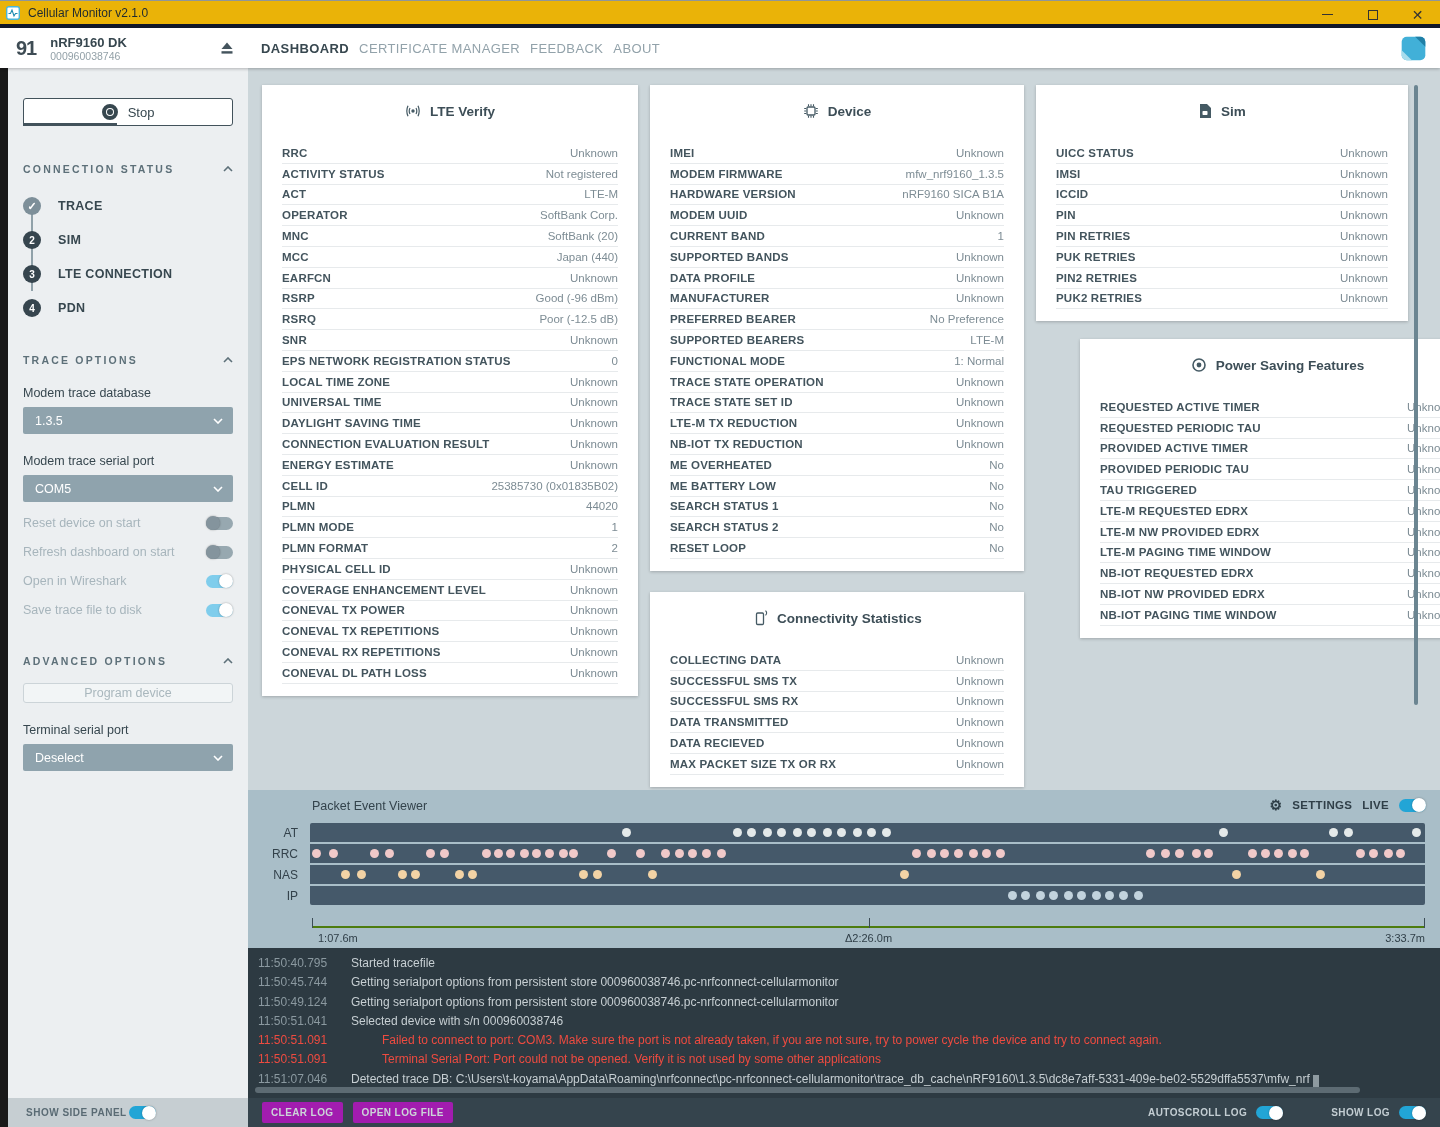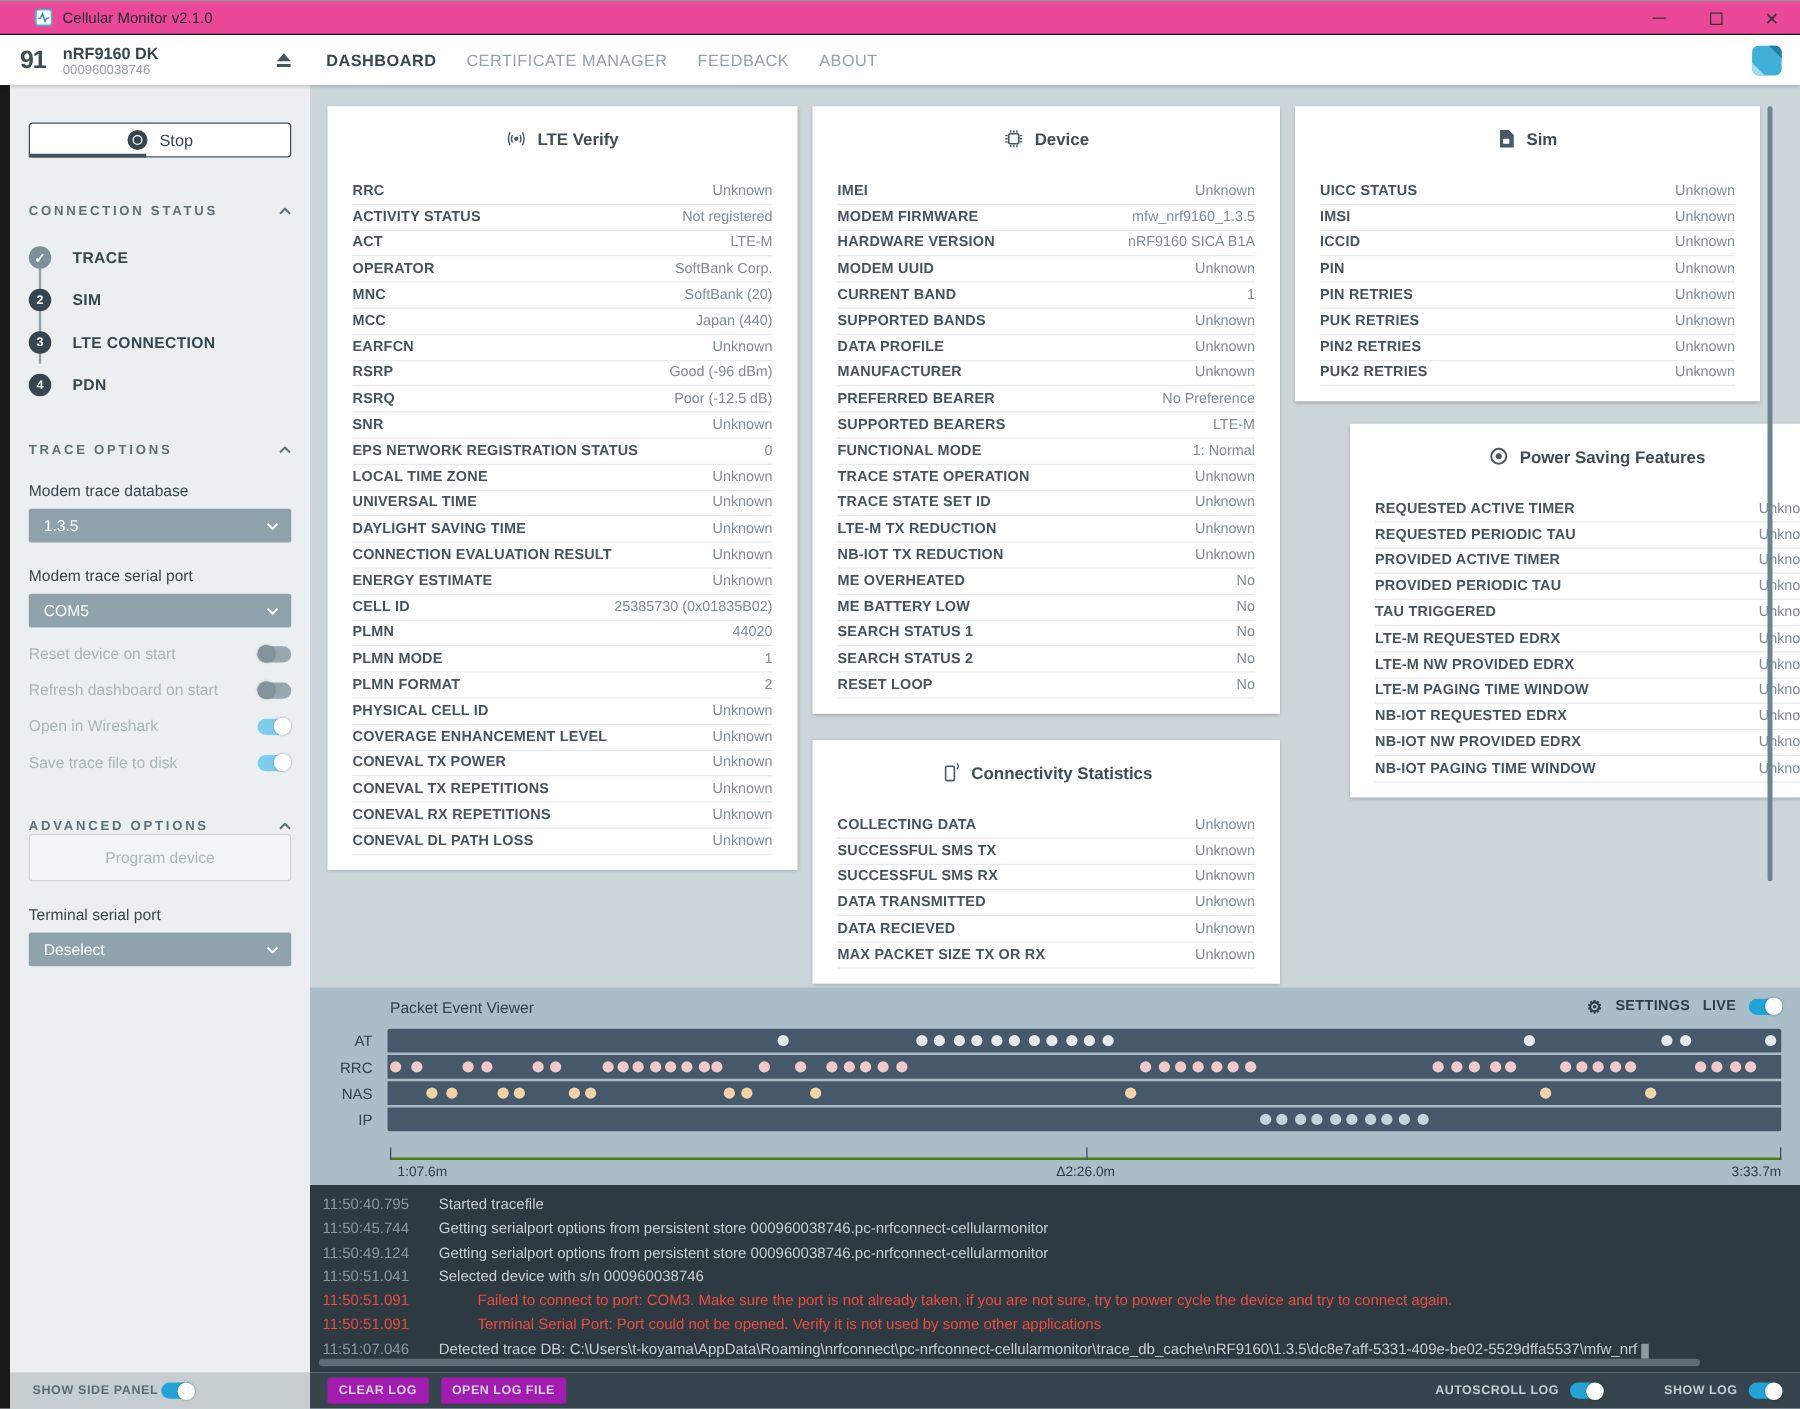--- a/index.html
+++ b/index.html
@@ -1,37 +1,37 @@
 <!DOCTYPE html>
 <html><head>
 <meta charset="utf-8">
 <style>
   * { margin:0; padding:0; box-sizing:border-box; }
   html,body { width:1440px; height:1127px; }
   body { position:relative; font-family:"Liberation Sans",sans-serif; background:#ccd6da; overflow:hidden; }
 
   
-  .titlebar { position:absolute; top:0; left:0; right:0; height:28px; background:#ec4899;
-    border-top:1px solid #8f9699; border-bottom:1px solid #0f172a; display:flex; align-items:center; padding-left:28px; z-index:20; }
+  .titlebar { position:absolute; top:0; left:0; right:0; height:28px; background:#eab308;
+    border-top:1px solid #8f9699; border-bottom:4px solid #0f172a; display:flex; align-items:center; padding-left:6px; z-index:20; }
   .app-title { font-size:12px; color:#1f2a30; margin-left:8px; }
   .win-controls { position:absolute; right:0; top:0; height:27px; display:flex; }
   .win-btn { width:45px; height:27px; display:flex; align-items:center; justify-content:center; color:#333; }
   .glyph-min { display:block; width:11px; height:1.5px; background:#333; }
   .glyph-max { display:block; width:10px; height:10px; border:1.5px solid #333; }
   .glyph-close { font-size:14px; color:#333; line-height:1; }
 
   
   .navbar { position:absolute; top:28px; left:0; right:0; height:40px; background:#fff;
     box-shadow:0 1px 3px rgba(0,0,0,.25); z-index:10; display:flex; align-items:center; }
   .device-selector { width:248px; height:100%; display:flex; align-items:center; padding-left:16px; position:relative; }
   .logo91 { font-weight:bold; font-size:20px; color:#3e4c54; letter-spacing:-1px; margin-right:14px; }
   .device-name { font-size:13px; font-weight:bold; color:#37474f; line-height:15px; }
   .device-serial { font-size:10.5px; color:#93a1a8; }
   .eject { position:absolute; right:14px; top:13px; }
-  .tabs { display:flex; gap:24px; margin-left:13px; }
+  .tabs { display:flex; gap:10px; margin-left:13px; }
   .tab { font-size:13px; letter-spacing:.4px; color:#92a2aa; cursor:default; }
   .tab.active { color:#37474f; font-weight:bold; }
   .nordic { position:absolute; right:13px; top:7px; }
 
   
   .side-strip { position:absolute; left:0; top:68px; width:8px; bottom:0; background:#191919; }
 
   
   .sidebar { position:absolute; left:8px; top:68px; width:240px; bottom:29px; background:#eceff1; padding:30px 15px 0 15px; overflow:hidden; }
   .stop-btn { position:relative; width:100%; height:28px; background:#fff; border:1px solid #42525b; border-radius:3px;
@@ -59,22 +59,22 @@
   .toggle-row:first-of-type { margin-top:17px; }
   .toggle-label { font-size:12.5px; color:#a7b5bc; }
 
   .toggle { width:27px; height:13px; border-radius:7px; background:#97a8b0; position:relative; flex:none; cursor:pointer; }
   .toggle::after { content:''; position:absolute; width:14px; height:14px; top:-0.5px; left:0; border-radius:50%;
     background:#84949d; box-shadow:0 0 2px rgba(0,0,0,.35); }
   .toggle.on { background:#7fcdec; }
   .toggle.on::after { left:auto; right:0; background:#fff; }
   .toggle.cyan.on { background:#22a5d6; }
 
-  .program-btn { width:100%; height:38px; background:#f2f5f6; border:1px solid #ccd4d8; border-radius:3px;
-    color:#a9b7bd; font-size:12.5px; display:flex; align-items:center; justify-content:center; }
+  .program-btn { width:100%; height:20px; background:#f2f5f6; border:1px solid #ccd4d8; border-radius:3px;
+    color:#a9b7bd; font-size:12.5px; display:flex; align-items:center; justify-content:center; margin-top:16px; }
 
   
   .dashboard { position:absolute; left:248px; top:68px; width:1192px; height:722px; background:#ccd6da; }
   .card { position:absolute; background:#fff; box-shadow:0 1px 3px rgba(0,0,0,.22); padding-bottom:12px; }
   .card-title { display:flex; align-items:center; justify-content:center; gap:9px; margin-top:18px;
     font-size:13.5px; font-weight:bold; color:#3d4e57; }
   .rows { padding:0 20px; margin-top:24px; }
   .row { display:flex; justify-content:space-between; align-items:center; height:20.8px; border-bottom:1px solid #e7eaec; font-size:11.5px; }
   .row .lbl { font-weight:bold; color:#43545d; letter-spacing:.2px; }
   .row .val { color:#7d8c94; }

